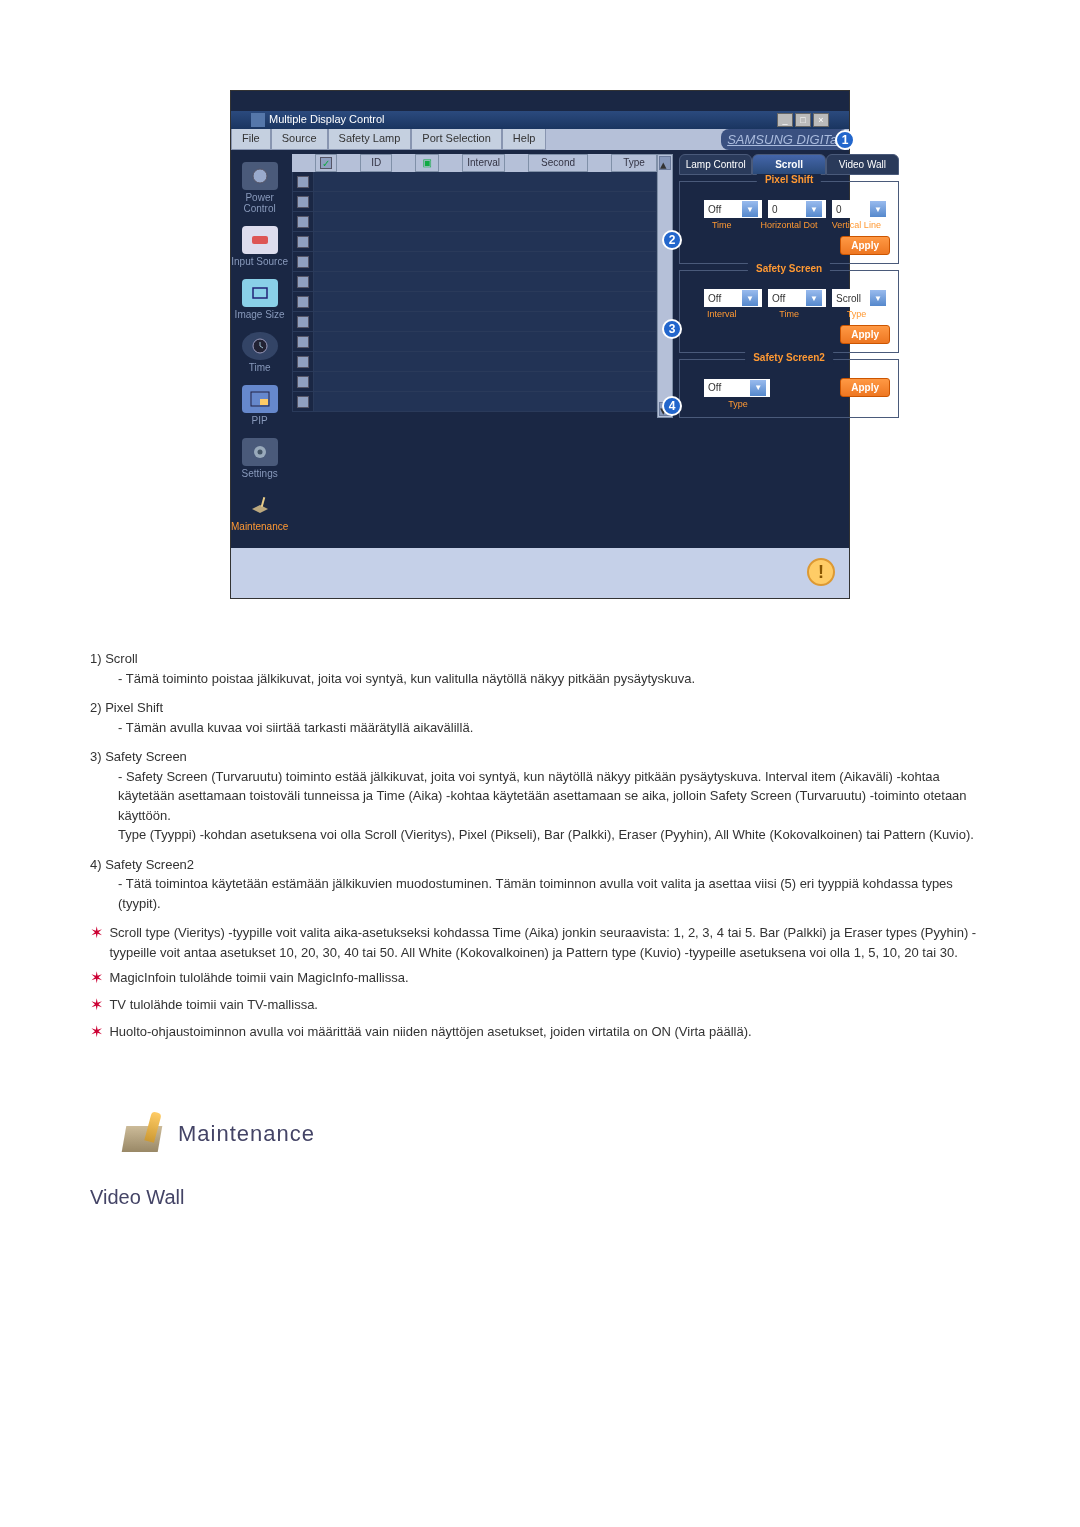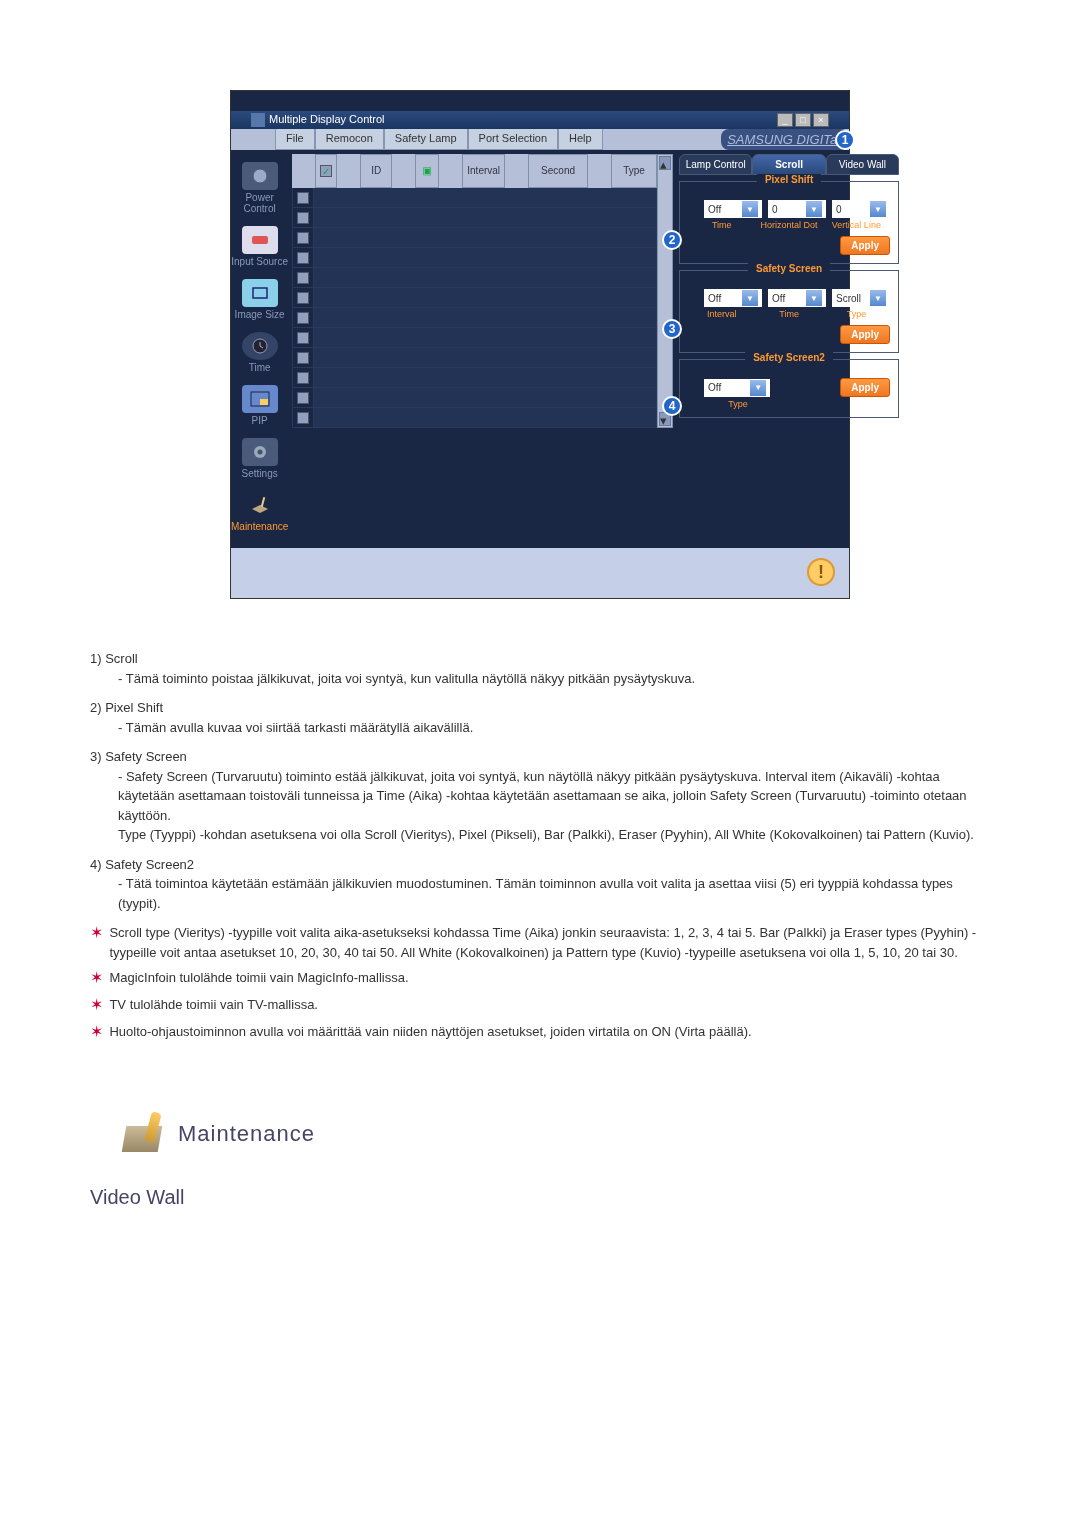--- a/index.html
+++ b/index.html
@@ -7,41 +7,41 @@
     .page { padding: 80px 90px 60px 90px; }
     
     
     .app-window { width: 620px; margin: 10px auto 50px auto; border: 1px solid #333; background: #1a2744; }
     .titlebar { background: linear-gradient(to bottom, #2b4a7e, #1a3560); color: #fff; display: flex; padding: 2px 20px; font-size: 11px; margin-top: 20px; }
     .titlebar-icon { width: 14px; height: 14px; background: #5577aa; margin-right: 4px; }
     .titlebar-title { flex: 1; }
     .titlebar-buttons { display: flex; gap: 2px; }
     .titlebar-btn { width: 16px; height: 14px; background: #bbb; border: 1px solid #666; display: flex; align-items: center; justify-content: center; font-size: 9px; }
     
-    .menubar { background: #b5c0d8; display: flex; font-size: 11px; padding-left: 44px; }
+    .menubar { background: #b5c0d8; display: flex; font-size: 11px; }
     .menubar-item { padding: 3px 10px; border: 1px solid #8895b0; border-top: none; background: #c5d0e0; }
     .brand { margin-left: auto; padding: 3px 6px; background: #3a5080; color: #aabbdd; font-size: 13px; font-style: italic; border-radius: 8px; text-decoration: underline; }
     
     .main-area { display: flex; background: #1a2744; min-height: 380px; }
     .sidebar { width: 100px; padding: 8px 0; }
     .sidebar-item { text-align: center; padding: 4px 0 8px 0; font-size: 10px; color: #8899bb; }
     .sidebar-item.active { color: #ff9933; }
     .sidebar-icon { width: 36px; height: 28px; margin: 0 auto 2px auto; background: #4a5a7a; border-radius: 4px; display: flex; align-items: center; justify-content: center; }
     .sidebar-icon svg { width: 24px; height: 20px; }
     
     .content { flex: 1; padding: 4px 8px 8px 4px; }
     .toolbar { display: flex; gap: 6px; align-items: center; margin-bottom: 6px; }
     .btn-orange { background: linear-gradient(to bottom, #ff9944, #ee7722); color: #fff; font-size: 10px; font-weight: bold; padding: 3px 10px; border: 1px solid #cc5500; border-radius: 3px; }
     .idle { color: #fff; font-size: 11px; display: flex; align-items: center; gap: 4px; margin-left: 6px; }
     .idle-dot { width: 12px; height: 12px; background: #ff4444; border-radius: 50%; border: 1px solid #aa2222; }
     
     .table-area { display: flex; }
     .data-table { flex: 1; min-width: 0; }
     .table-header { display: flex; background: #b5c0d8; font-size: 10px; color: #334; }
-    .th { padding: 10px 4px; border: 1px solid #8090a8; text-align: center; margin-left: 23px; }
+    .th { padding: 2px 4px; border: 1px solid #8090a8; text-align: center; margin-left: 23px; }
     .th-check { width: 22px; }
     .th-id { width: 32px; }
     .th-icon { width: 24px; }
     .th-interval { flex: 1; }
     .th-second { width: 60px; }
     .th-type { width: 46px; }
     .table-body { }
     .table-row { display: flex; height: 20px; }
     .td { border: 1px solid #2a3a5a; border-top: none; }
     .td-check { width: 22px; display: flex; align-items: center; justify-content: center; }
@@ -94,21 +94,21 @@
     <div class="titlebar-title">Multiple Display Control</div>
     <div class="titlebar-buttons">
       <div class="titlebar-btn">_</div>
       <div class="titlebar-btn">□</div>
       <div class="titlebar-btn">×</div>
     </div>
   </div>
 
   <div class="menubar">
     <div class="menubar-item">File</div>
-    <div class="menubar-item">Remocon</div>
+    <div class="menubar-item">Source</div>
     <div class="menubar-item">Safety Lamp</div>
     <div class="menubar-item">Port Selection</div>
     <div class="menubar-item">Help</div>
     <div class="brand">SAMSUNG DIGITall</div>
   </div>
 
   <div class="main-area">
 
     <div class="sidebar">
       <div class="sidebar-item">

